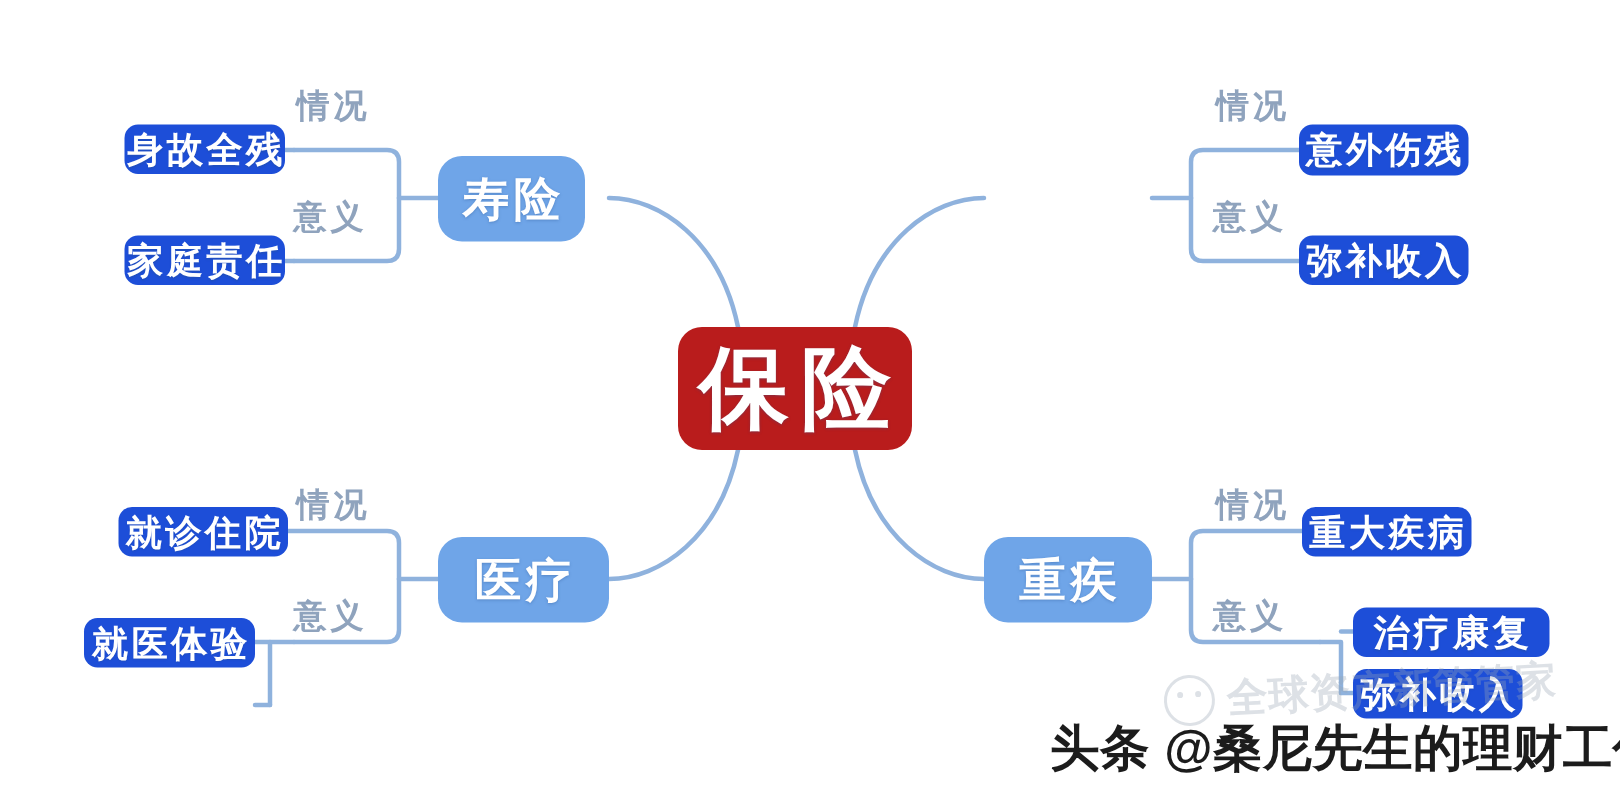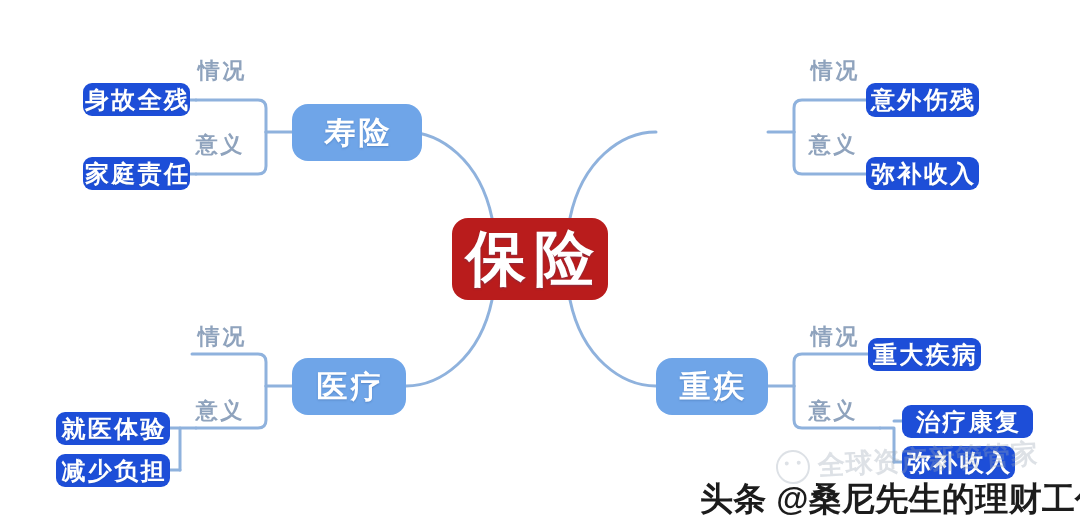--- a/index.html
+++ b/index.html
@@ -174,21 +174,21 @@
       <path d="M 880 428 L 894 428 L 894 462"></path>
       <path d="M 894 421 L 902 421"></path>
       <path d="M 894 462 L 902 462"></path>
     </g>
   </svg>
 
   <div class="node node-root" style="left:452px; top:218px; width:156px; height:82px;">
     <span>保险</span>
   </div>
 
-  <div class="node node-branch" style="left:292px; top:104px; width:130px; height:57px;">
+  <div class="node node-branch" style="left:292px; top:104px; width:98px; height:57px;">
     <span>寿险</span>
   </div>
   <div class="edge-label" style="left:195px; top:56px;">
     <span>情况</span>
   </div>
   <div class="edge-label" style="left:193px; top:130px;">
     <span>意义</span>
   </div>
   <div class="node node-leaf" style="left:83px; top:83px; width:107px; height:33px;">
     <span>身故全残</span>
@@ -212,25 +212,25 @@
 
   <div class="node node-branch" style="left:292px; top:358px; width:114px; height:57px;">
     <span>医疗</span>
   </div>
   <div class="edge-label" style="left:195px; top:322px;">
     <span>情况</span>
   </div>
   <div class="edge-label" style="left:193px; top:396px;">
     <span>意义</span>
   </div>
+  <div class="node node-leaf" style="left:79px; top:338px; width:113px; height:33px;">
+    <span>就诊住院</span>
+  </div>
   <div class="node node-leaf" style="left:56px; top:412px; width:114px; height:33px;text-align:right;">
     <span>就医体验</span>
-  </div>
-  <div class="node node-leaf" style="left:56px; top:454px; width:114px; height:33px;">
-    <span>减少负担</span>
   </div>
 
   <div class="node node-branch" style="left:656px; top:358px; width:112px; height:57px;">
     <span>重疾</span>
   </div>
   <div class="edge-label" style="left:808px; top:322px;">
     <span>情况</span>
   </div>
   <div class="edge-label" style="left:806px; top:396px;">
     <span>意义</span>

